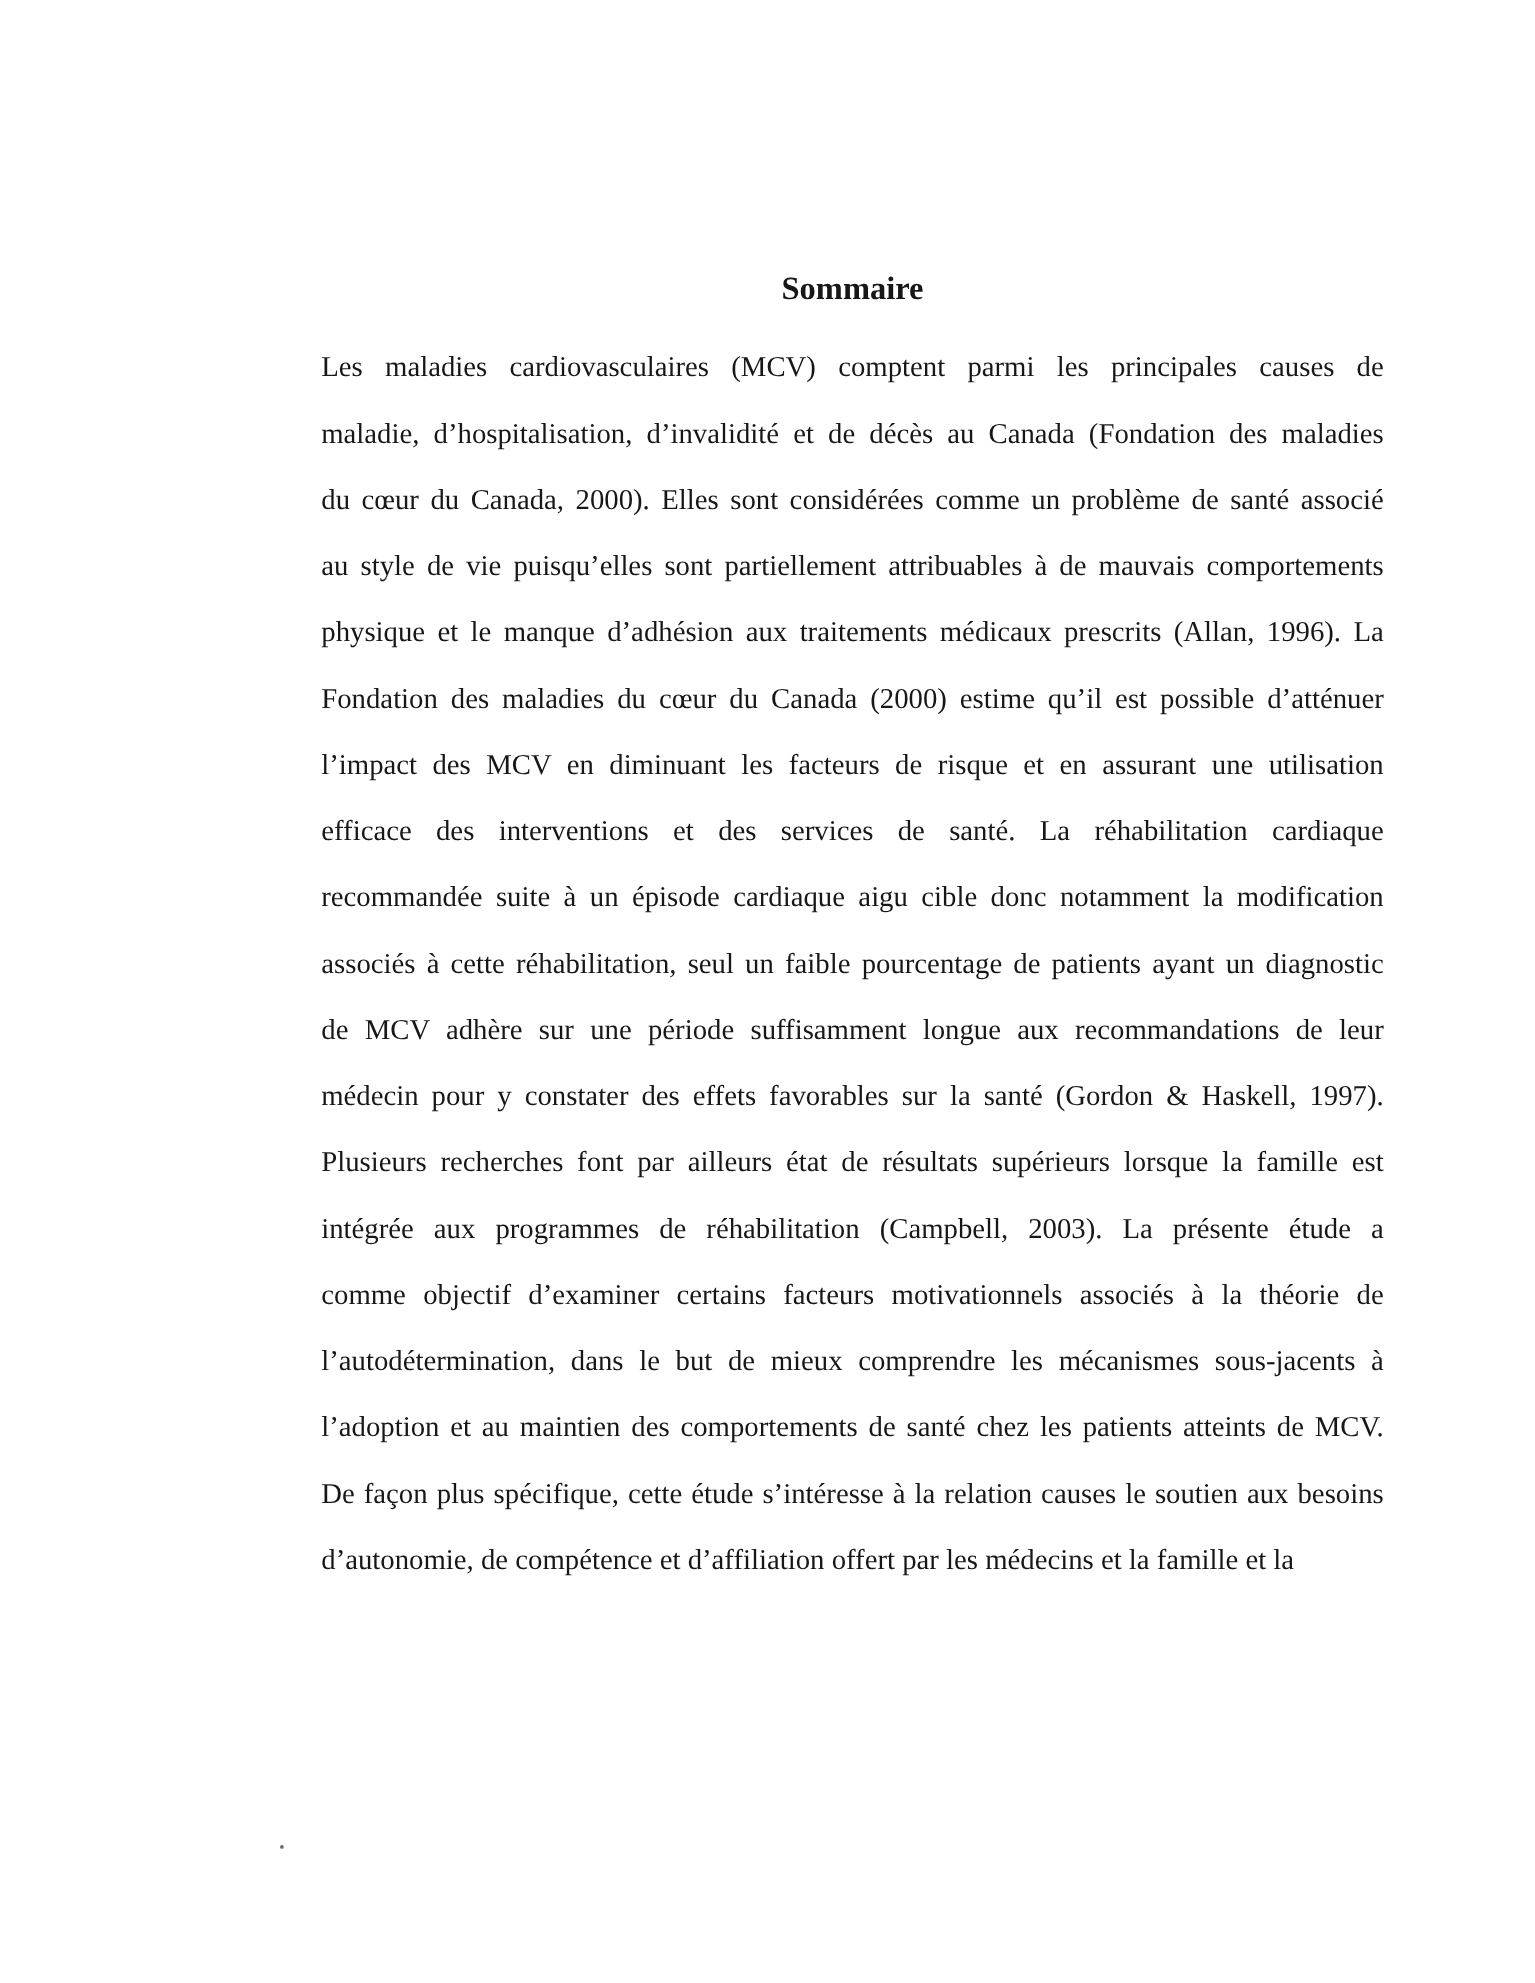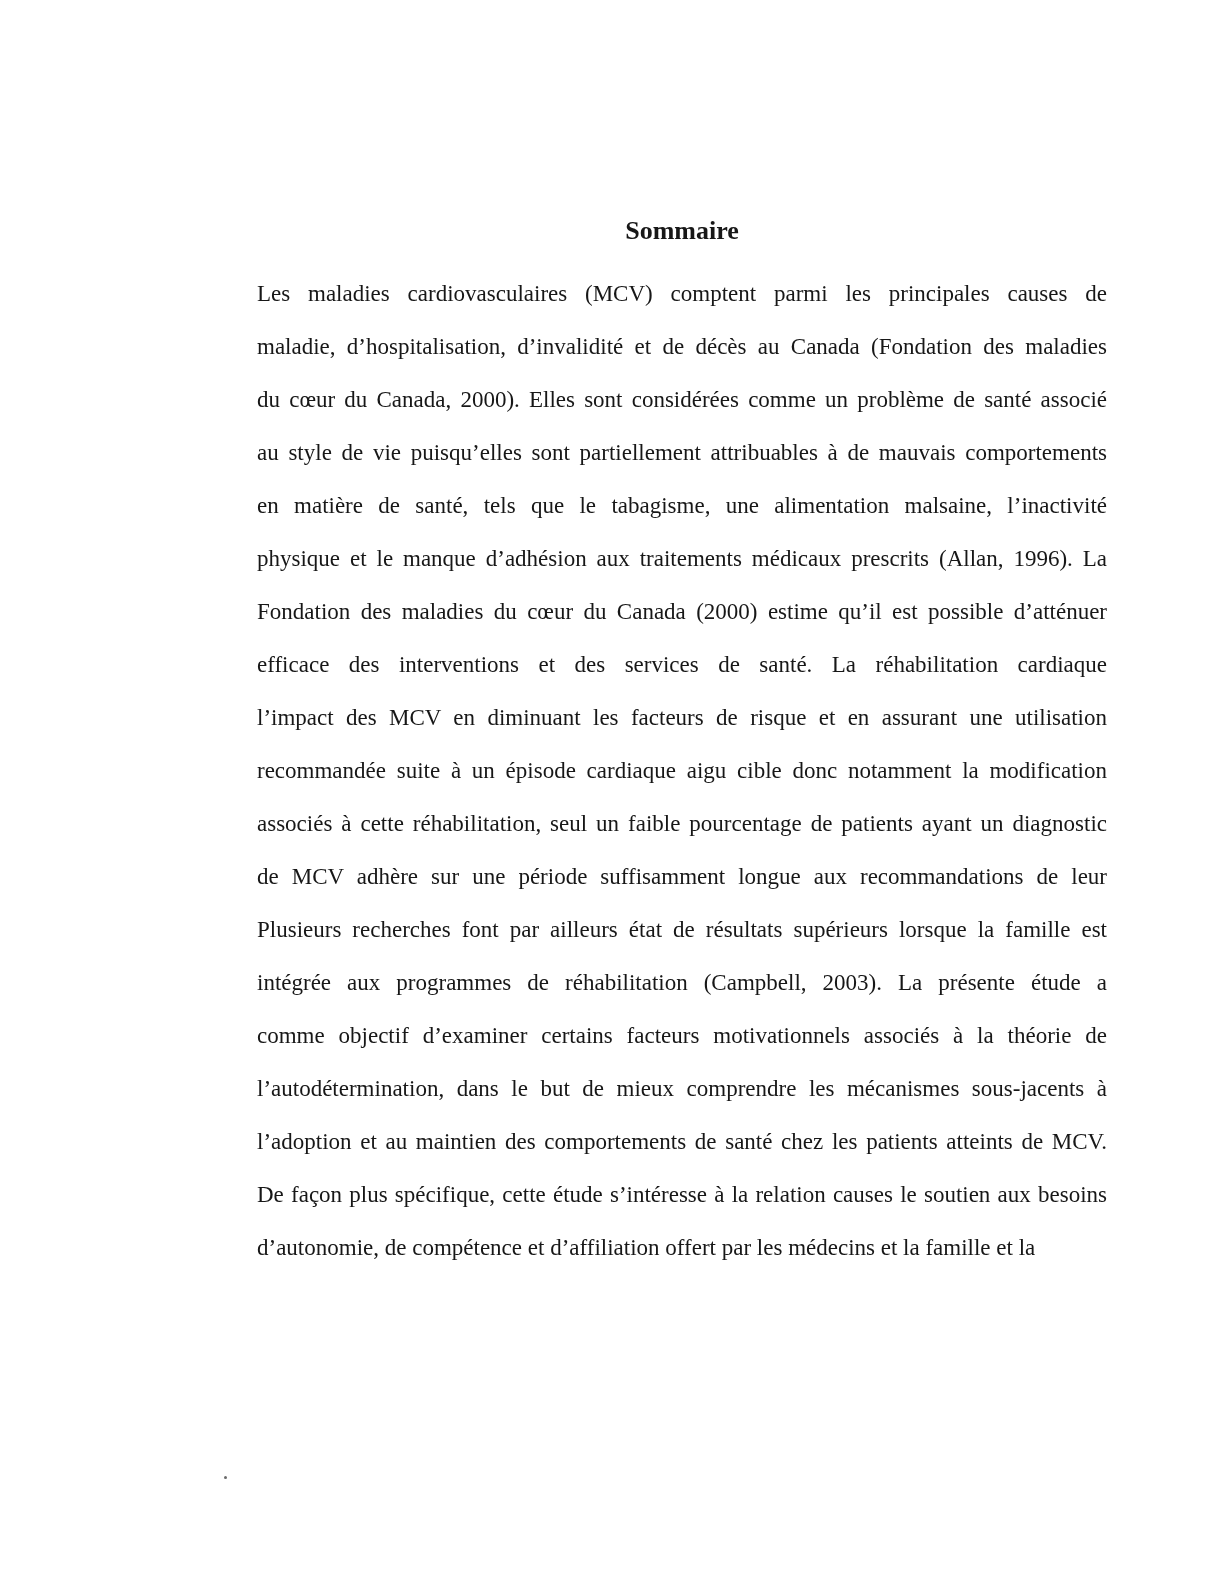--- a/index.html
+++ b/index.html
@@ -57,28 +57,28 @@
 <body>
 
 <div class="page">
   <div class="doc-title">Sommaire</div>
 
   <div class="text-block">
       <div class="line">Les maladies cardiovasculaires (MCV) comptent parmi les principales causes de</div>
       <div class="line">maladie, d’hospitalisation, d’invalidité et de décès au Canada (Fondation des maladies</div>
       <div class="line">du cœur du Canada, 2000). Elles sont considérées comme un problème de santé associé</div>
       <div class="line">au style de vie puisqu’elles sont partiellement attribuables à de mauvais comportements</div>
-      <div class="line">en matière de santé, tels que le tabagisme, une alimentation malsaine, l’inactivité</div>
       <div class="line">physique et le manque d’adhésion aux traitements médicaux prescrits (Allan, 1996). La</div>
       <div class="line">Fondation des maladies du cœur du Canada (2000) estime qu’il est possible d’atténuer</div>
+      <div class="line">l’impact des MCV en diminuant les facteurs de risque et en assurant une utilisation</div>
       <div class="line">efficace des interventions et des services de santé. La réhabilitation cardiaque</div>
-      <div class="line">l’impact des MCV en diminuant les facteurs de risque et en assurant une utilisation</div>
       <div class="line">recommandée suite à un épisode cardiaque aigu cible donc notamment la modification</div>
       <div class="line">associés à cette réhabilitation, seul un faible pourcentage de patients ayant un diagnostic</div>
       <div class="line">de MCV adhère sur une période suffisamment longue aux recommandations de leur</div>
+      <div class="line">médecin pour y constater des effets favorables sur la santé (Gordon &amp; Haskell, 1997).</div>
       <div class="line">Plusieurs recherches font par ailleurs état de résultats supérieurs lorsque la famille est</div>
       <div class="line">intégrée aux programmes de réhabilitation (Campbell, 2003). La présente étude a</div>
       <div class="line">comme objectif d’examiner certains facteurs motivationnels associés à la théorie de</div>
       <div class="line">l’autodétermination, dans le but de mieux comprendre les mécanismes sous-jacents à</div>
       <div class="line">l’adoption et au maintien des comportements de santé chez les patients atteints de MCV.</div>
       <div class="line">De façon plus spécifique, cette étude s’intéresse à la relation causes le soutien aux besoins</div>
       <div class="line last">d’autonomie, de compétence et d’affiliation offert par les médecins et la famille et la</div>
     </div>
 
   <div class="artifact-dot"></div>

